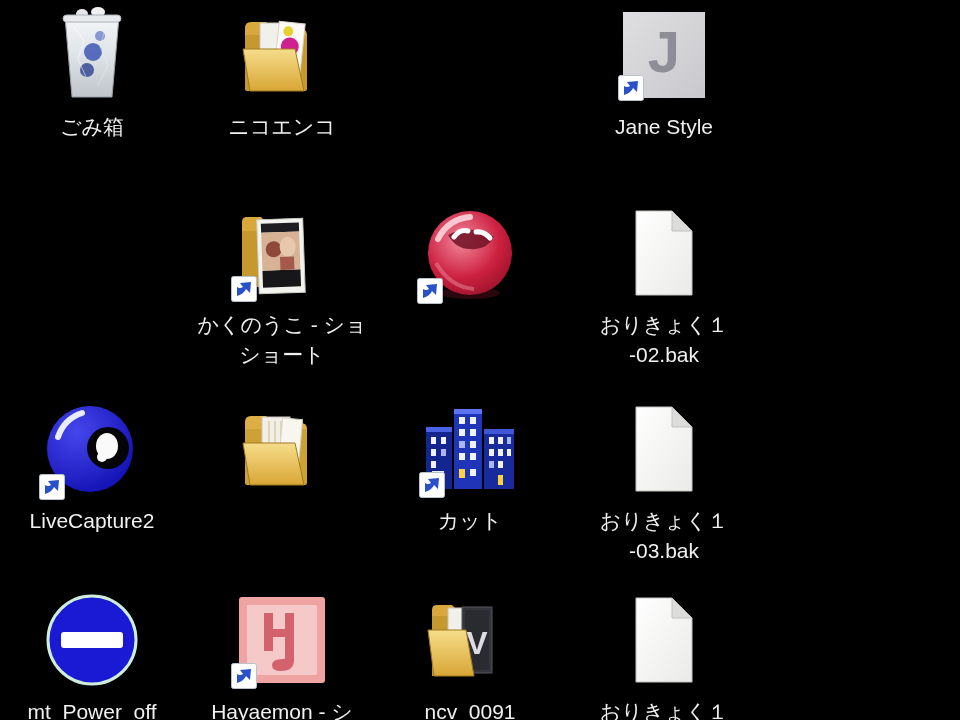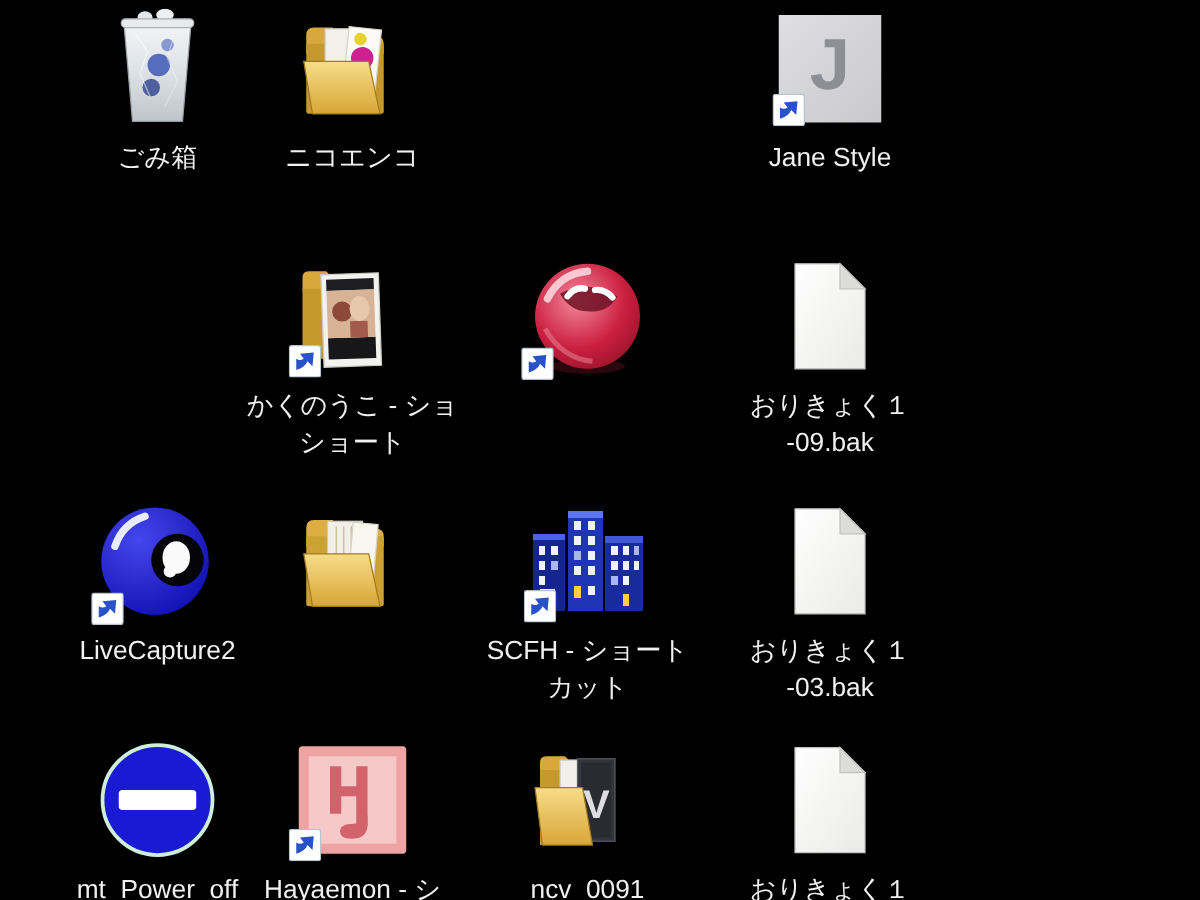--- a/index.html
+++ b/index.html
@@ -12,21 +12,21 @@
   #desktop {
     position: relative;
     width: 960px; height: 720px;
     background: #000000;
   }
   .cell {
     position: absolute;
     width: 184px;
     text-align: center;
   }
-  .col-0 { left: 0px; margin-left: 34px; }
+  .col-0 { left: 0px; }
   .col-1 { left: 190px; text-align: center; }
   .col-2 { left: 378px; }
   .col-3 { left: 572px; }
   .row-0 { top: 6px; }
   .row-1 { top: 204px; }
   .row-2 { top: 400px; }
   .row-3 { top: 591px; }
   .icon-area {
     height: 98px;
     display: flex;
@@ -207,21 +207,21 @@
     <div class="icon-area">
         <div class="icon-holder">
       <svg width="66" height="90" viewBox="0 0 66 90">
         <path d="M5 3 H41 L61 23 V87 H5 Z" fill="url(#g-page)" stroke="#c2c2c0"></path>
         <path d="M41 3 L61 23 H41 Z" fill="#dcdcda" stroke="#c2c2c0"></path>
       </svg>
     </div>
       </div>
     <div class="label">
       <div>おりきょく１</div>
-        <div>-09.bak</div>
+        <div>-02.bak</div>
     </div>
   </div>
 
   <div class="cell col-0 row-2">
     <div class="icon-area">
         <div class="icon-holder">
       <svg width="96" height="96" viewBox="0 0 96 96">
         <circle cx="46" cy="48" r="43" fill="url(#g-lens)"></circle>
         <path d="M14 36 Q20 18 38 12" stroke="#e8ecff" stroke-width="6" fill="none" stroke-linecap="round"></path>
         <circle cx="64" cy="47" r="21" fill="#050508"></circle>
@@ -293,21 +293,20 @@
             <rect x="74" y="58" width="5" height="7" fill="#f0f3ff"></rect>
         <rect x="74" y="72" width="5" height="10" fill="#ffd23e"></rect>
       </svg>
       <svg class="badge" width="26" height="26" viewBox="0 0 26 26">
         <rect x="0.5" y="0.5" width="25" height="25" rx="2" fill="#ffffff" stroke="#b8c2cc"></rect>
         <path d="M6 20 V11 Q9 13 12 11 L9 7 L20 6 L19 17 L15 13 Q13 18 6 20 Z" fill="#2a52c8"></path>
       </svg>
     </div>
       </div>
     <div class="label">
-      <div>SCFH - ショート</div>
         <div>カット</div>
     </div>
   </div>
 
   <div class="cell col-3 row-2">
     <div class="icon-area">
         <div class="icon-holder">
       <svg width="66" height="90" viewBox="0 0 66 90">
         <path d="M5 3 H41 L61 23 V87 H5 Z" fill="url(#g-page)" stroke="#c2c2c0"></path>
         <path d="M41 3 L61 23 H41 Z" fill="#dcdcda" stroke="#c2c2c0"></path>

